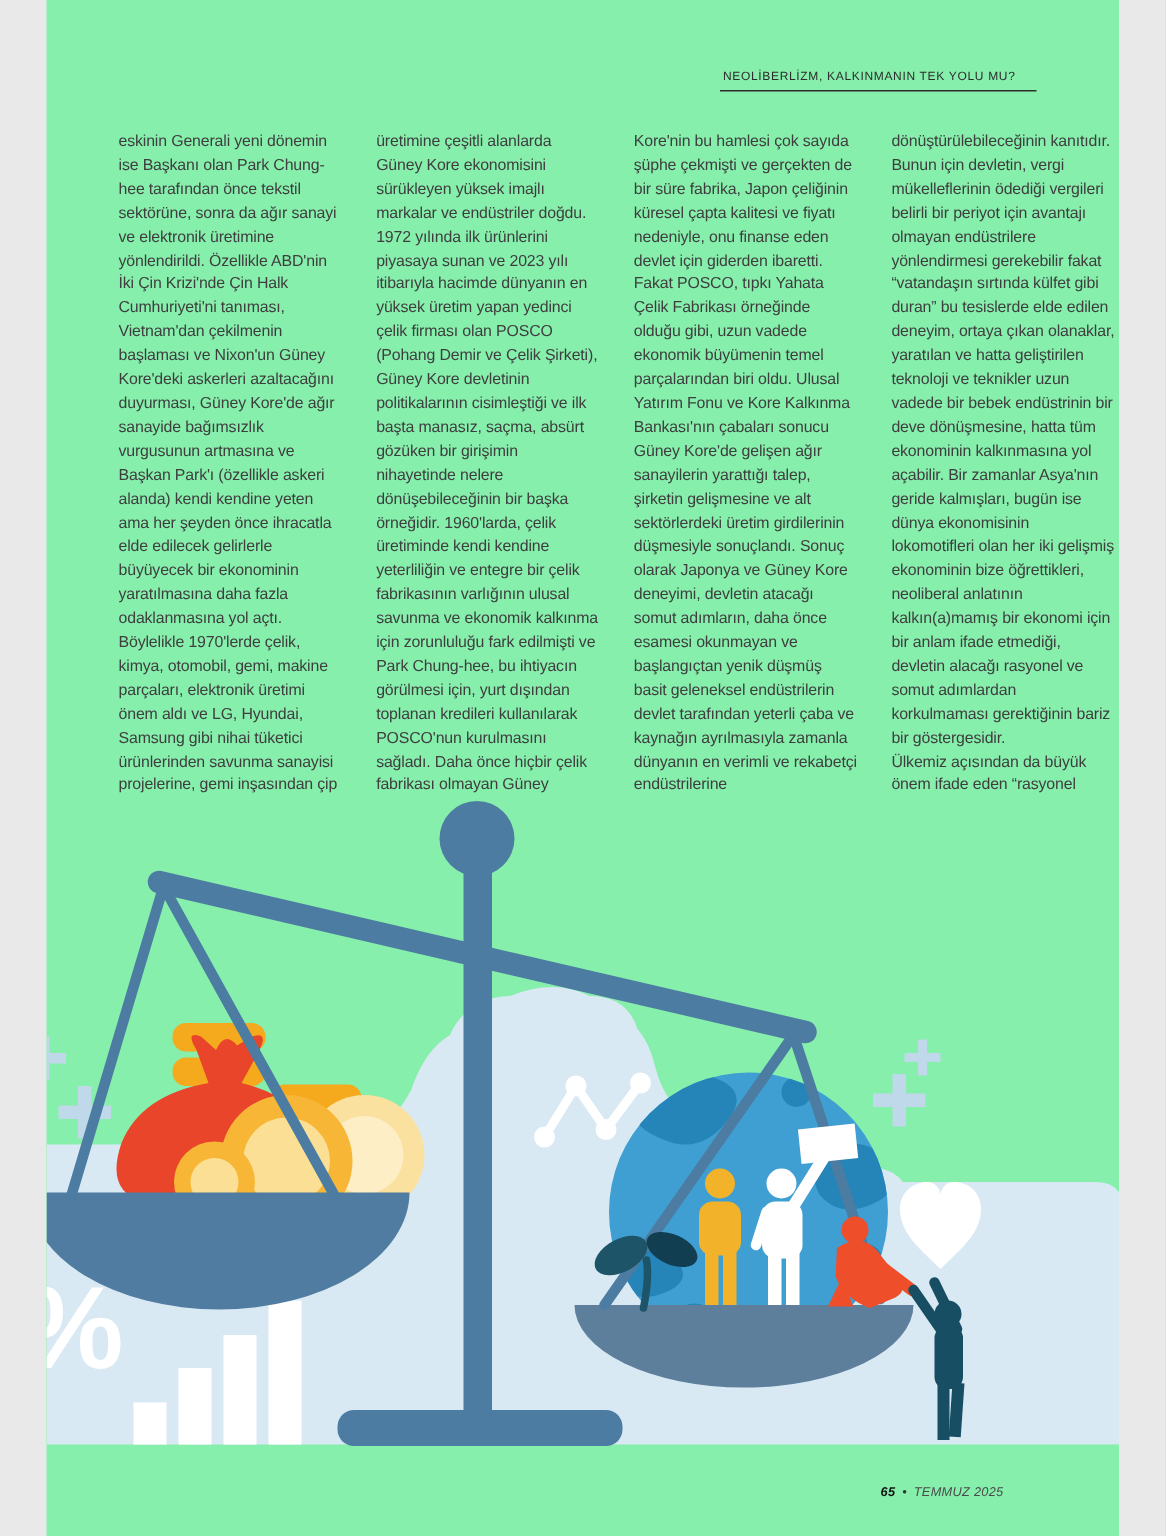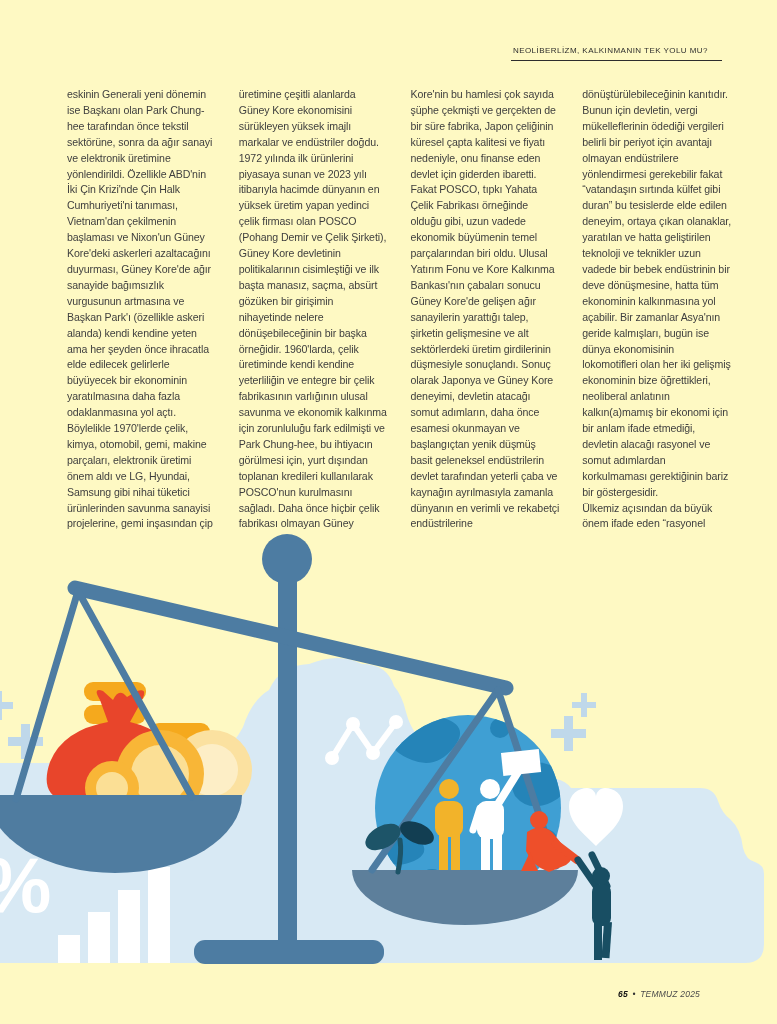--- a/index.html
+++ b/index.html
@@ -1,28 +1,28 @@
 <!DOCTYPE html>
 <html><head>
 <meta charset="utf-8">
 <style>
   html,body{margin:0;padding:0;background:#e9e9e9;}
   .page{
-    position:relative;width:777px;height:1024px;margin:0 auto;
-    background:#fef9c3;overflow:hidden;
+    position:relative;width:715px;height:1024px;margin:0 auto;
+    background:#86efac;overflow:hidden;
     font-family:"Liberation Sans",sans-serif;
   }
   .running-head{
     position:absolute;top:46px;right:55px;
     font-size:8px;letter-spacing:.45px;color:#2d2d2d;
     border-bottom:1.5px solid #2d2d2d;
     padding:0 14px 5px 2px;white-space:nowrap;
   }
   .article{
-    position:absolute;left:67px;top:87px;width:664px;height:456px;
+    position:absolute;left:48px;top:87px;width:664px;height:456px;
     column-count:4;column-gap:23px;
     font-size:10.6px;line-height:15.9px;color:#3e3e3e;
     letter-spacing:-0.1px;overflow:hidden;text-align:left;
   }
   .article p{margin:0;}
   .illustration{position:absolute;left:0;top:530px;width:777px;height:494px;}
   .footer{
     position:absolute;top:989px;right:77px;
     font-size:8.5px;color:#4a4a4a;letter-spacing:.2px;white-space:nowrap;font-style:italic;
   }

